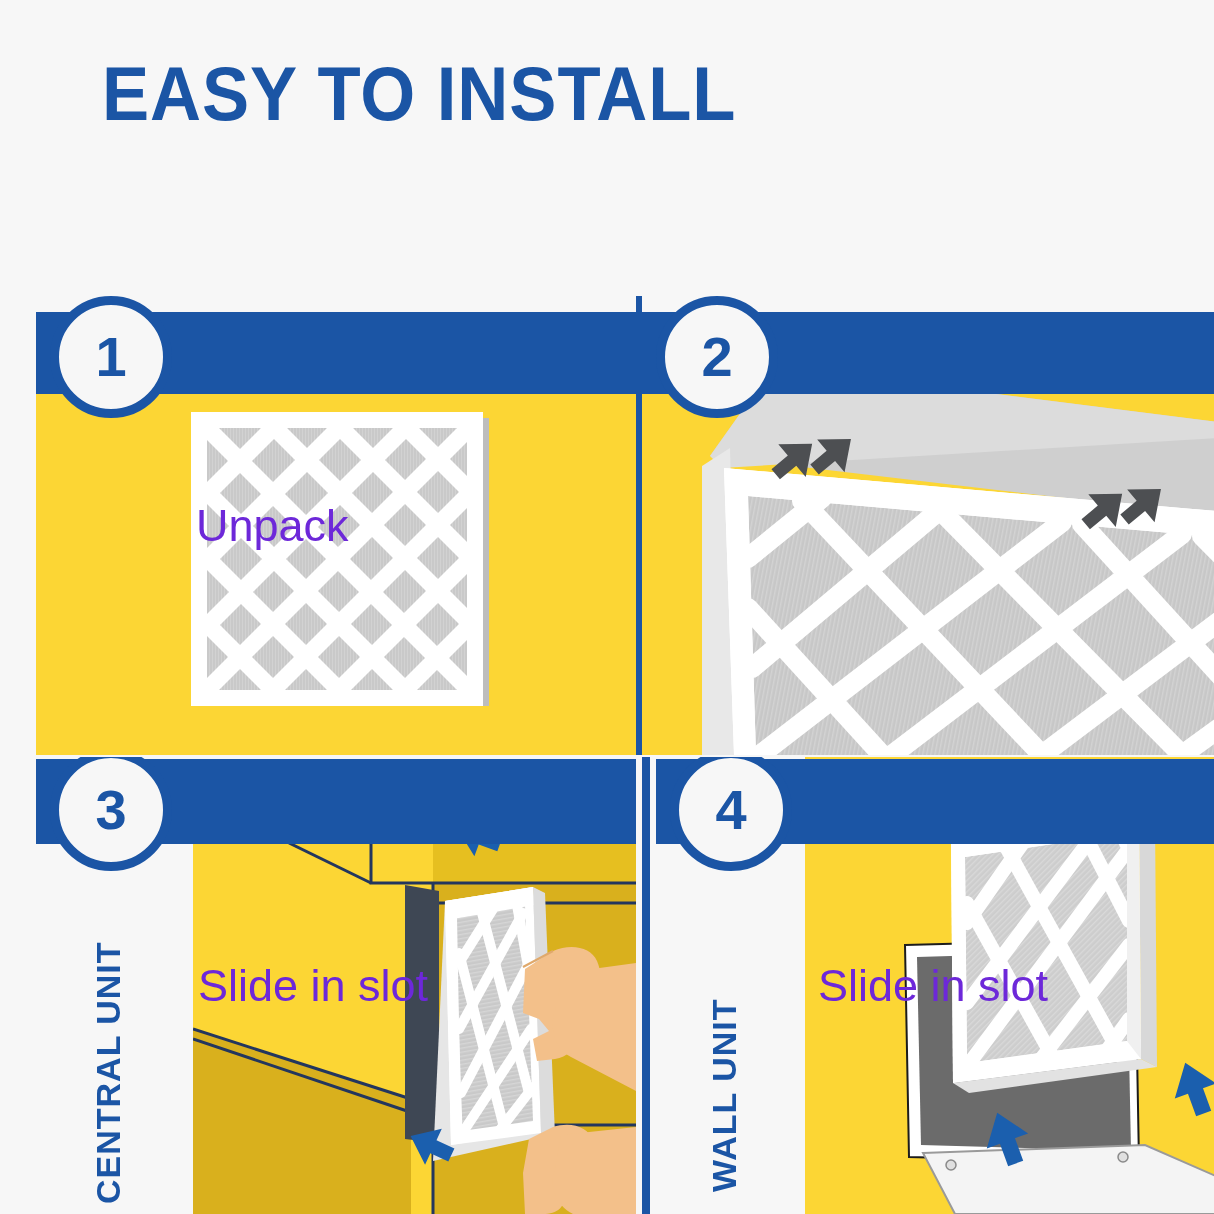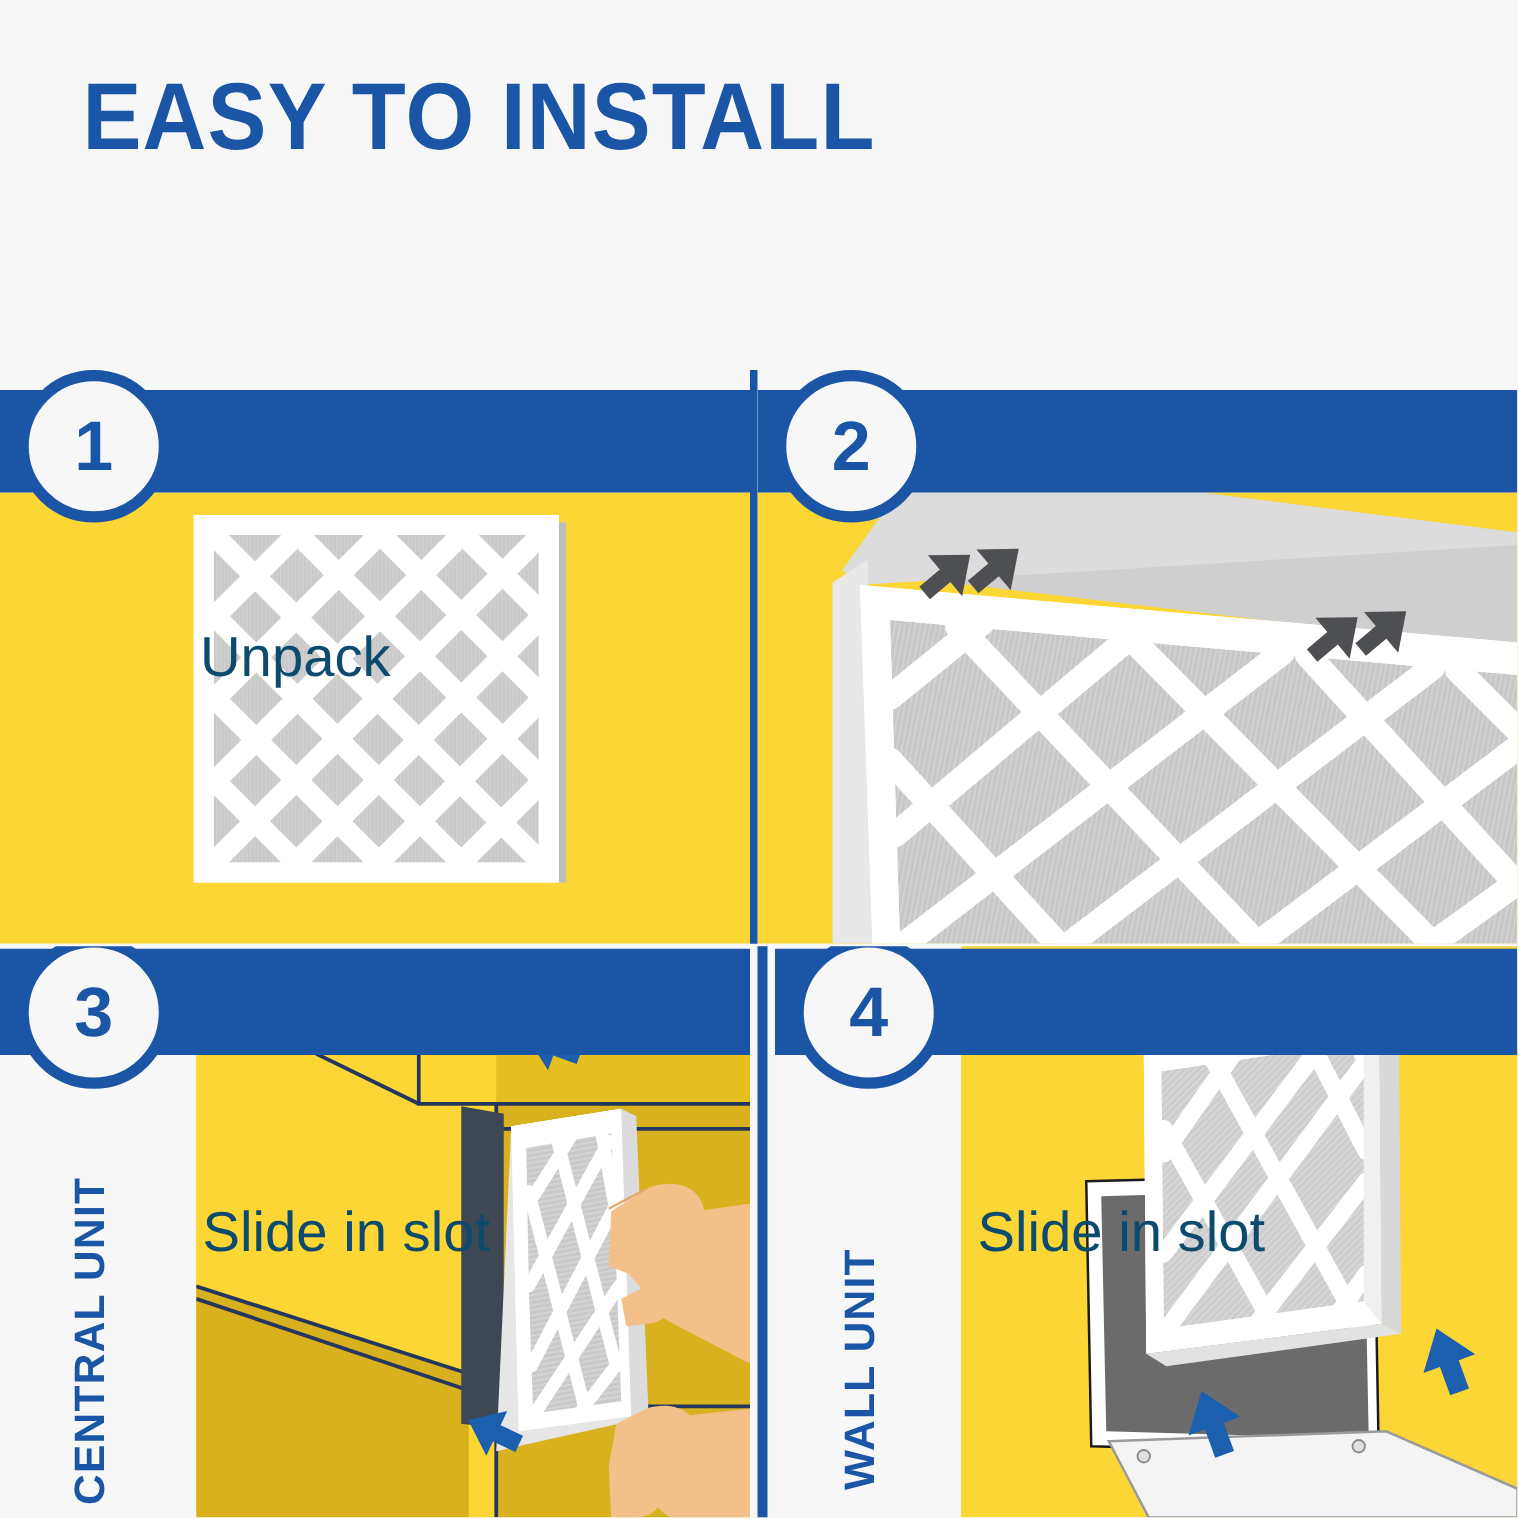--- a/index.html
+++ b/index.html
@@ -3,21 +3,21 @@
 <meta charset="utf-8">
 <style>
   html,body{margin:0;padding:0;}
   body{
     width:1214px;height:1214px;
     background:#f7f7f7;
     font-family:"Liberation Sans","DejaVu Sans",sans-serif;
     overflow:hidden;
     position:relative;
   }
-  .page{position:absolute;inset:0;background:#f7f7f7;}
+  .page{position:absolute;inset:0;background:#f7f7f7;margin-left:36px;}
 
   
   .title{
     position:absolute;left:66px;top:56px;
     font-size:76px;font-weight:bold;
     letter-spacing:1px;
     color:#1b55a5;
     transform:scaleX(.93);
     transform-origin:left top;
     white-space:nowrap;
@@ -38,21 +38,21 @@
   #panel-4 .panel-body{top:86px;left:149px;}
 
   
   .hdr{
     position:absolute;left:0;right:0;top:16px;height:82px;
     background:#1b55a5;
   }
   #panel-3 .hdr,#panel-4 .hdr{top:2px;height:85px;}
   .hdr-label{
     position:absolute;left:160px;top:50%;transform:translateY(-50%);
-    color:#0c4a6e;font-size:45px;font-weight:normal;white-space:nowrap;text-align:center;
+    color:#6d28d9;font-size:45px;font-weight:normal;white-space:nowrap;text-align:center;
   }
   #panel-3 .hdr-label,#panel-4 .hdr-label{left:162px;}
 
   
   .badge{
     position:absolute;left:14px;top:0px;
     width:104px;height:104px;border-radius:50%;
     background:#f7f7f7;border:9px solid #1b55a5;
     display:flex;align-items:center;justify-content:center;
     color:#1b55a5;font-size:56px;font-weight:bold;line-height:1;

